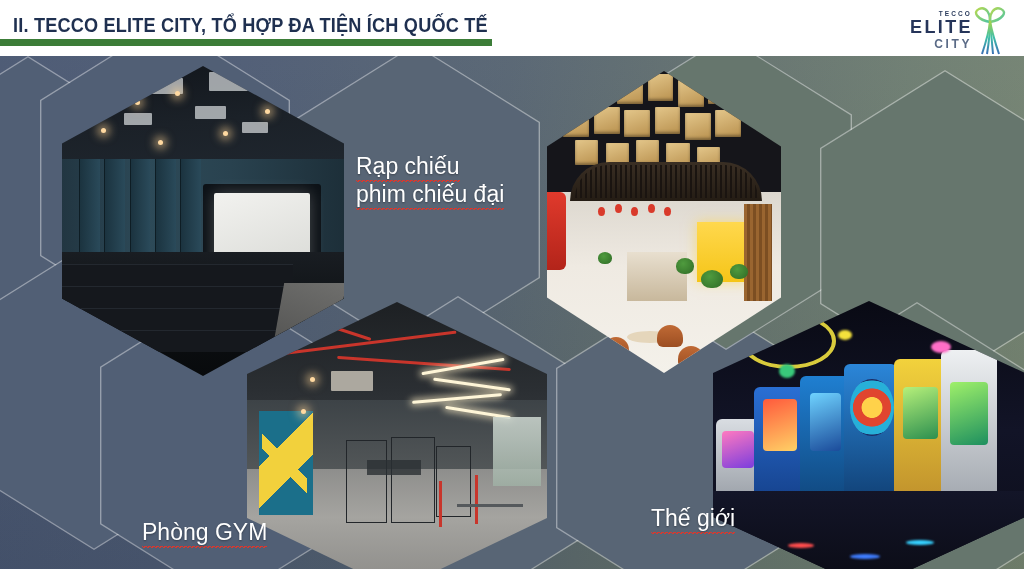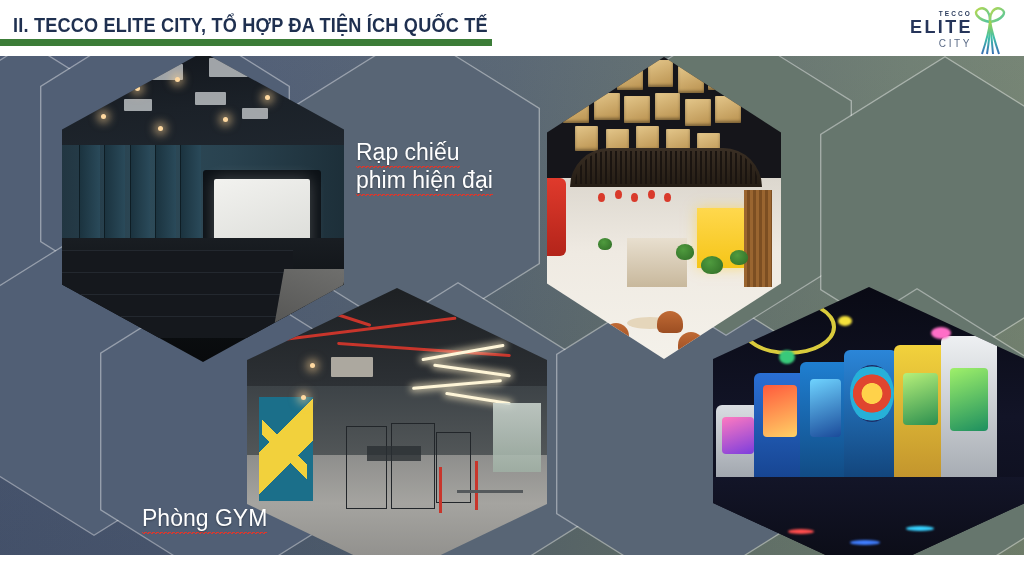--- a/index.html
+++ b/index.html
@@ -20,25 +20,25 @@
     color:#1f3050;white-space:nowrap;
     transform:scaleX(.93);transform-origin:left center;
   }
   .title-rule{position:absolute;left:0;top:39px;width:492px;height:7px;background:#3c7d38;}
 
   
   .logo{position:absolute;right:14px;top:2px;width:100px;height:56px;}
   .logo-text{position:absolute;left:0;top:8px;width:62px;text-align:right;}
   .logo-tecco{font-size:6.5px;letter-spacing:2.1px;color:#2a3b5c;font-weight:600;line-height:8px;}
   .logo-elite{font-size:18px;letter-spacing:2.4px;color:#26355a;font-weight:700;line-height:19px;}
-  .logo-city{font-size:10px;letter-spacing:2.6px;color:#5a6a86;font-weight:400;line-height:14px;}
+  .logo-city{font-size:12px;letter-spacing:2.6px;color:#5a6a86;font-weight:700;line-height:14px;}
   .logo-mark{position:absolute;left:60px;top:4px;width:40px;height:50px;}
 
   
-  .stage{position:absolute;left:0;top:38px;width:1024px;height:517px;overflow:hidden;}
+  .stage{position:absolute;left:0;top:52px;width:1024px;height:517px;overflow:hidden;}
   .bg{
     position:absolute;inset:0;
     background:linear-gradient(100deg,#46546f 0%,#4a5871 22%,#53616f 46%,#5f6d6b 64%,#6a7a6e 82%,#74836f 100%);
   }
   .bg-shade{
     position:absolute;inset:0;
     background:linear-gradient(180deg,rgba(255,255,255,.05) 0%,rgba(0,0,0,.06) 100%);
   }
 
   
@@ -345,25 +345,26 @@
         <div class="gm-floor"></div>
         <div class="glow" style="left:24%;top:84%;width:26px;height:5px;background:#ff4d4d;"></div>
         <div class="glow" style="left:44%;top:88%;width:30px;height:5px;background:#3f7dff;"></div>
         <div class="glow" style="left:62%;top:83%;width:28px;height:5px;background:#36d1ff;"></div>
         <div class="glow" style="left:14%;top:90%;width:22px;height:4px;background:#7a5bff;"></div>
       </div>
     </div>
 
     <div class="cap big cap-rap">
       <div><span class="squig">Rạp chiếu</span></div>
-      <div><span class="squig">phim hiện đại</span></div>
+      <div><span class="squig">phim chiếu đại</span></div>
     </div>
 
 
     <div class="cap big cap-gym">
       <div><span class="squig">Phòng GYM</span></div>
     </div>
 
     <div class="cap big cap-game">
+      <div><span class="squig">Thế giới</span></div>
     </div>
 
   </div>
 </div>
 
 </body></html>

